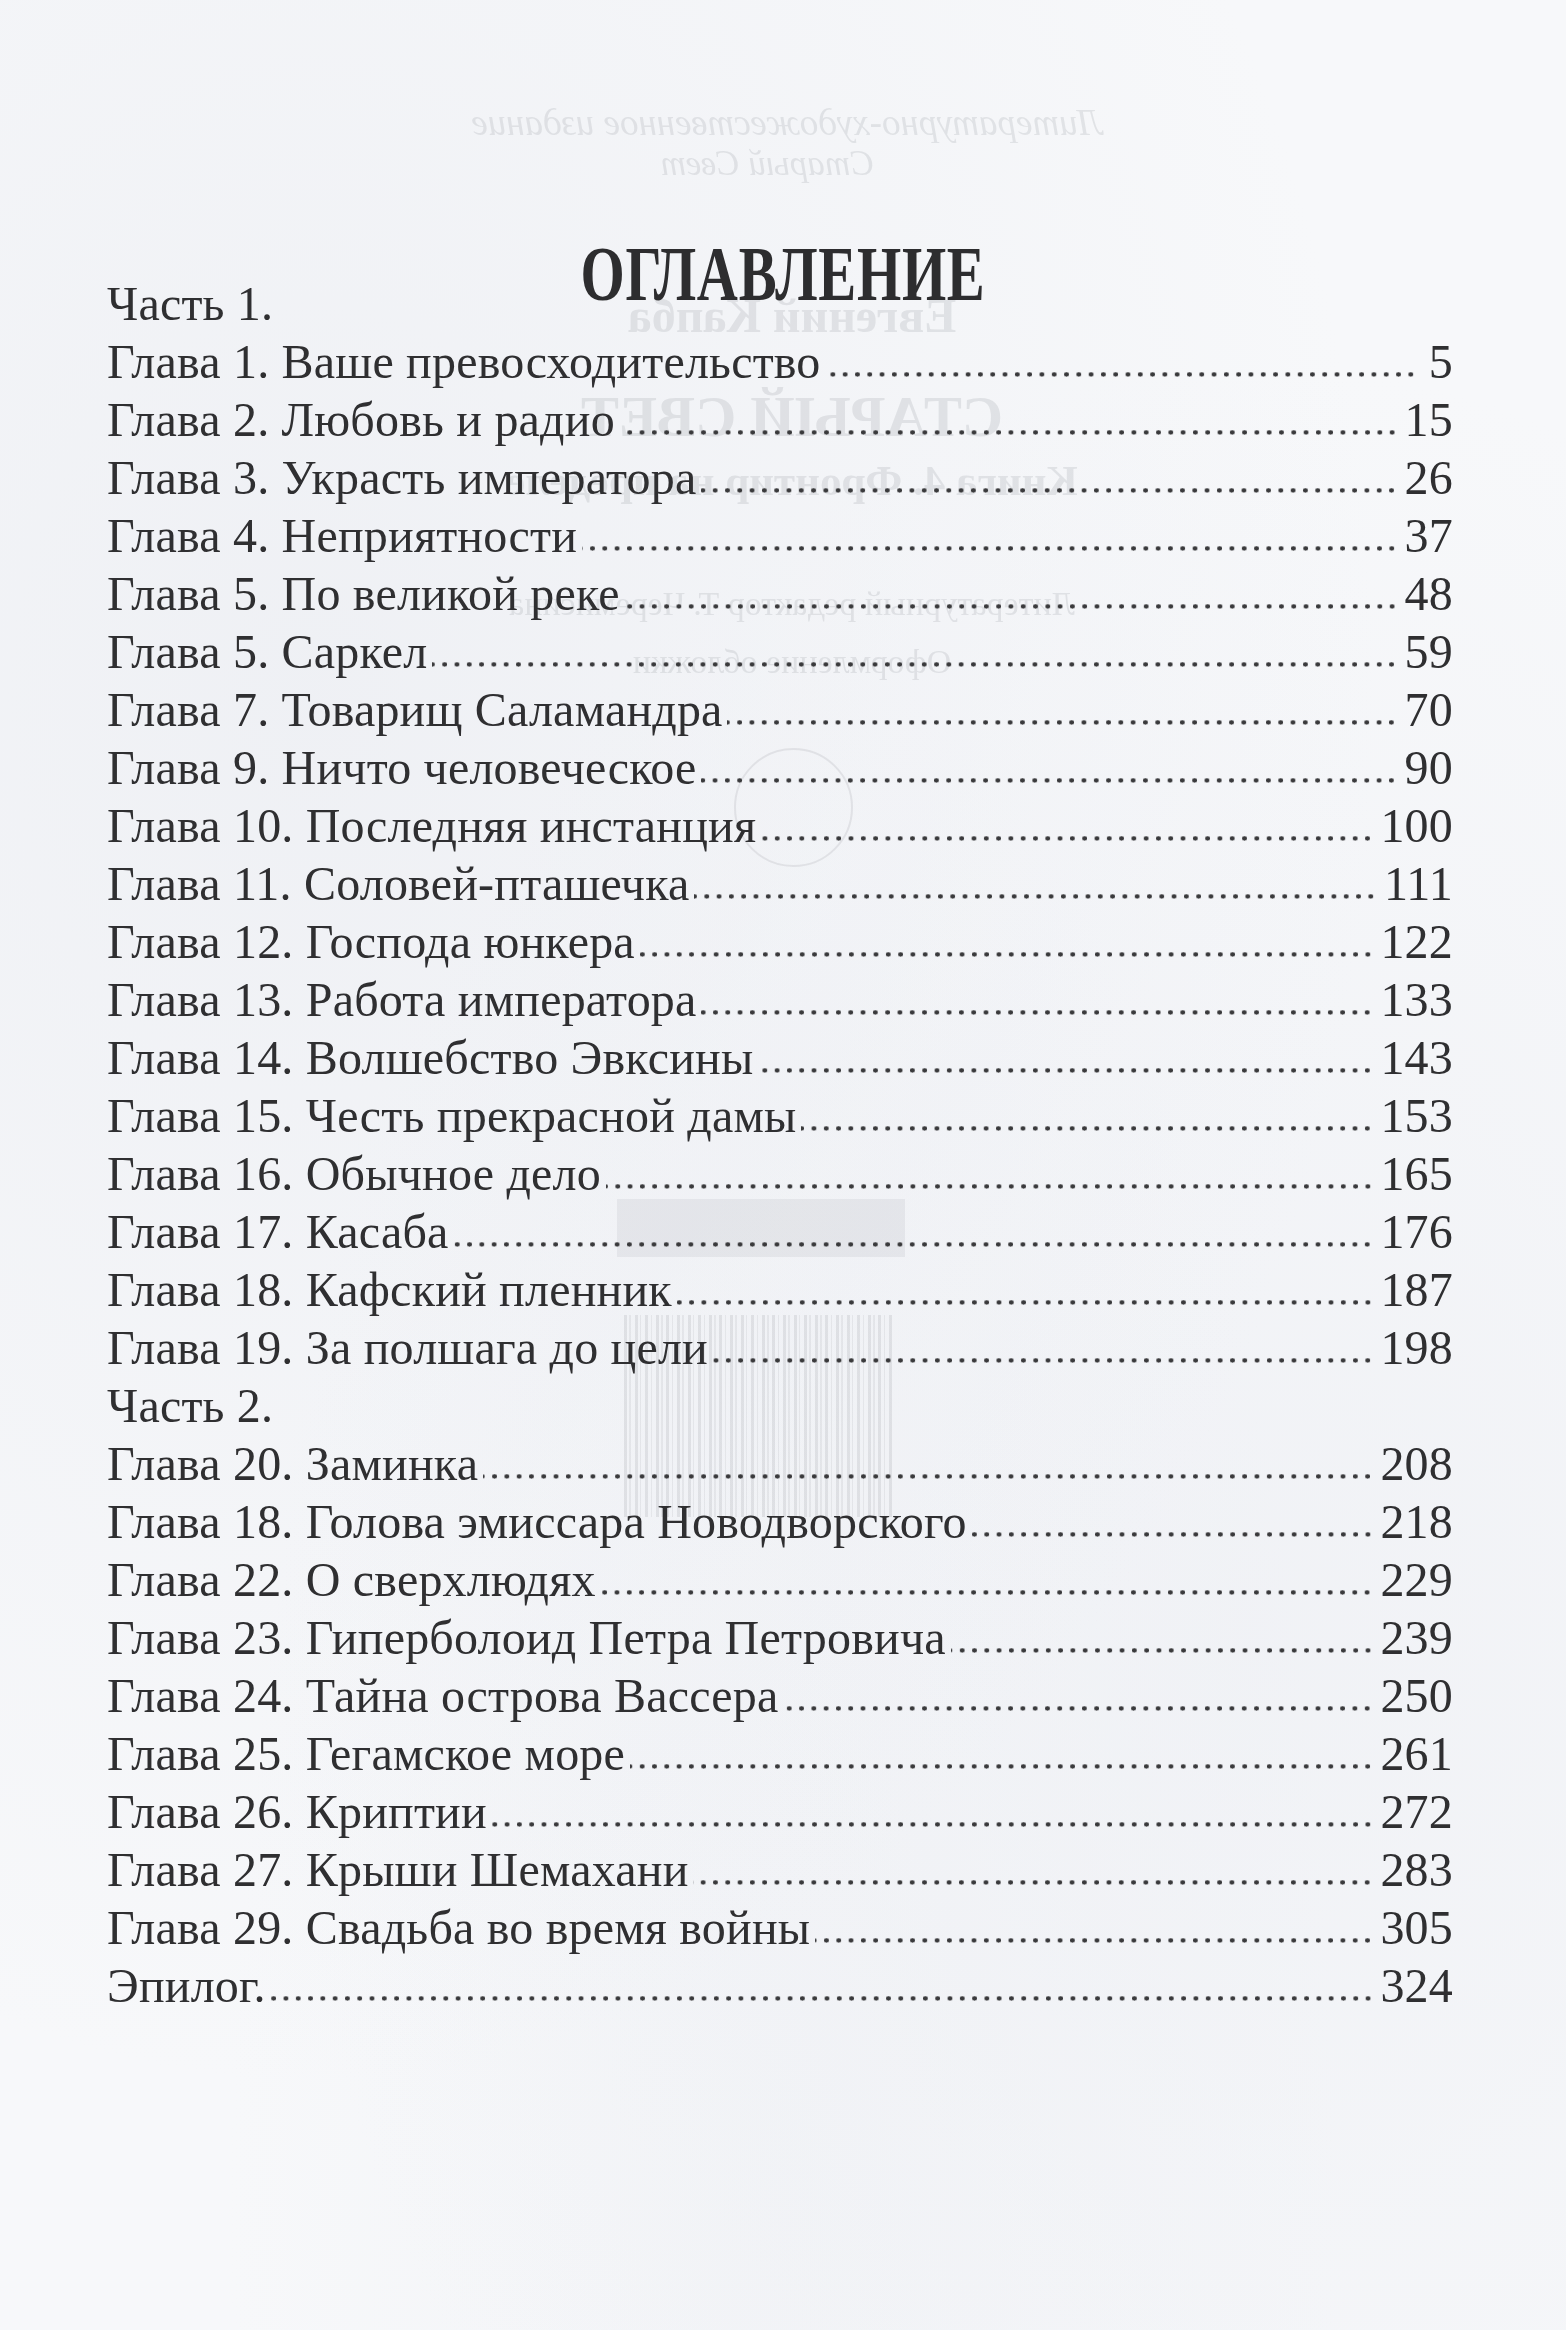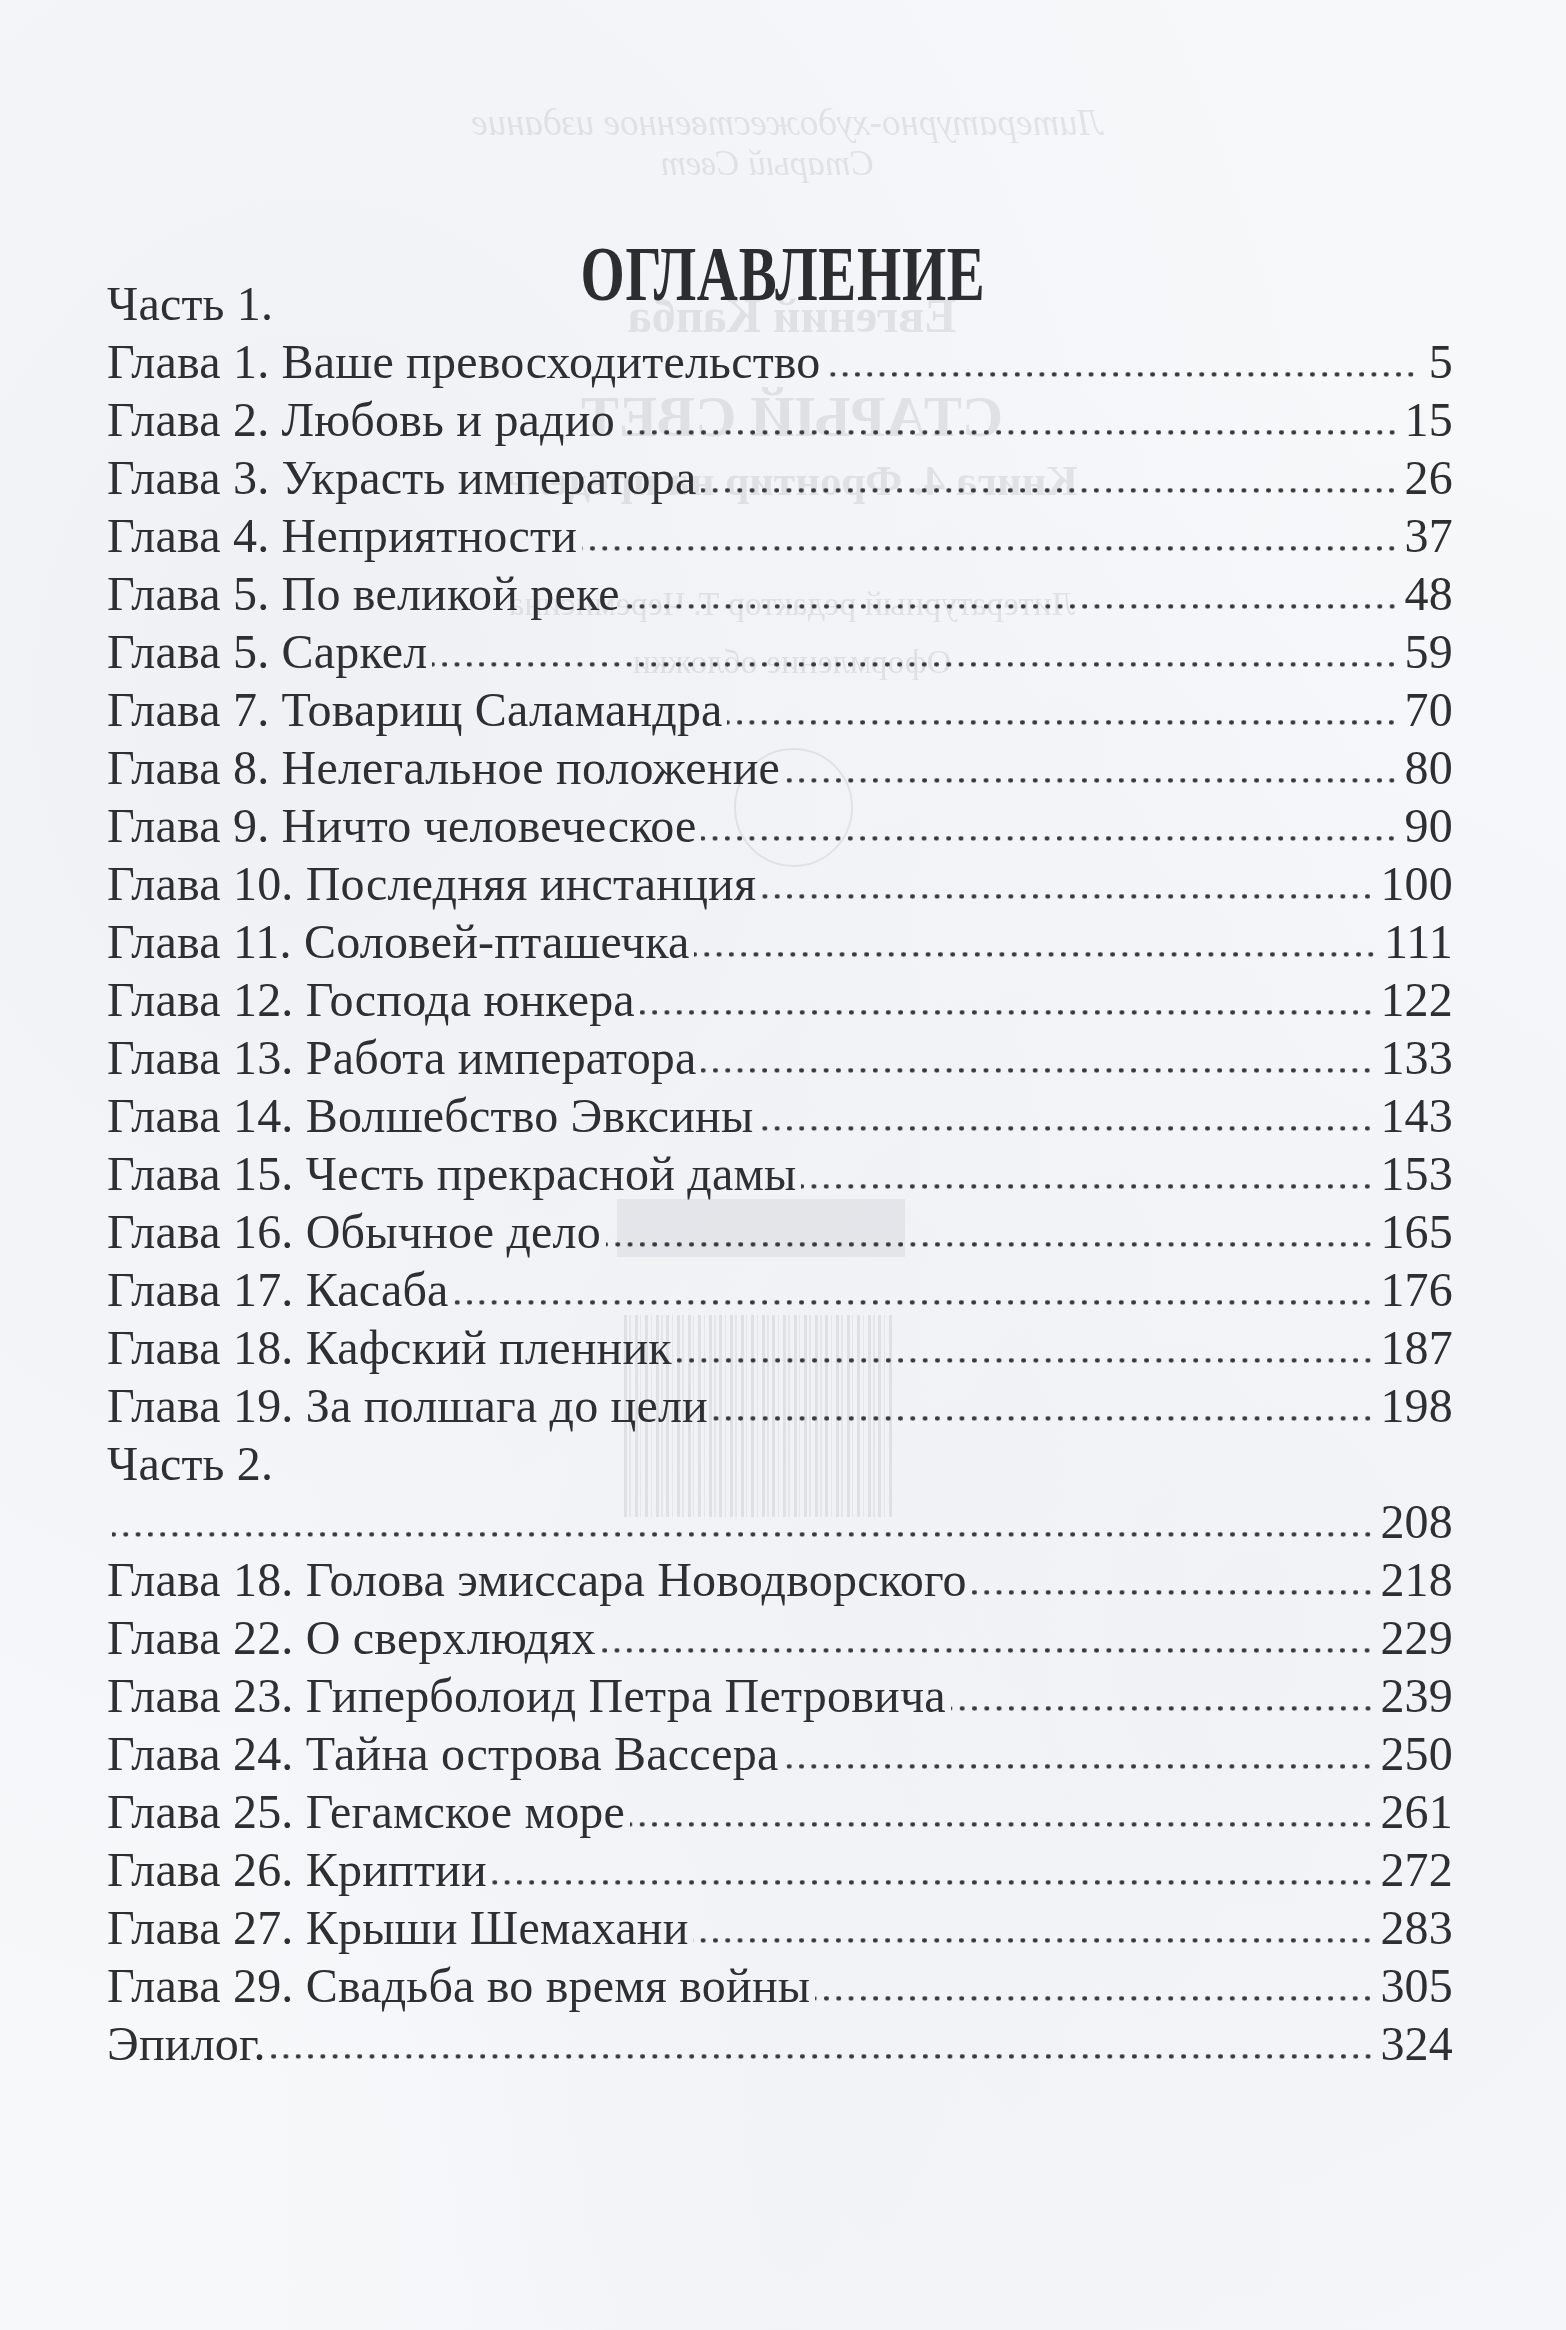--- a/index.html
+++ b/index.html
@@ -169,25 +169,20 @@
     <span class="toc-title">Глава 5. Саркел</span>
     <span class="toc-leader"></span>
     <span class="toc-page">59</span>
   </li>
   <li class="toc-row">
     <span class="toc-title">Глава 7. Товарищ Саламандра</span>
     <span class="toc-leader"></span>
     <span class="toc-page">70</span>
   </li>
   <li class="toc-row">
-    <span class="toc-title">Глава 8. Нелегальное положение</span>
-    <span class="toc-leader"></span>
-    <span class="toc-page">80</span>
-  </li>
-  <li class="toc-row">
     <span class="toc-title">Глава 9. Ничто человеческое</span>
     <span class="toc-leader"></span>
     <span class="toc-page">90</span>
   </li>
   <li class="toc-row">
     <span class="toc-title">Глава 10. Последняя инстанция</span>
     <span class="toc-leader"></span>
     <span class="toc-page">100</span>
   </li>
   <li class="toc-row">
@@ -232,20 +227,21 @@
   </li>
   <li class="toc-row">
     <span class="toc-title">Глава 19. За полшага до цели</span>
     <span class="toc-leader"></span>
     <span class="toc-page">198</span>
   </li>
   <li class="toc-row part-row">
     <span class="toc-title">Часть 2.</span>
   </li>
   <li class="toc-row">
+    <span class="toc-title">Глава 20. Заминка</span>
     <span class="toc-leader"></span>
     <span class="toc-page">208</span>
   </li>
   <li class="toc-row">
     <span class="toc-title">Глава 18. Голова эмиссара Новодворского</span>
     <span class="toc-leader"></span>
     <span class="toc-page">218</span>
   </li>
   <li class="toc-row">
     <span class="toc-title">Глава 22. О сверхлюдях</span>

